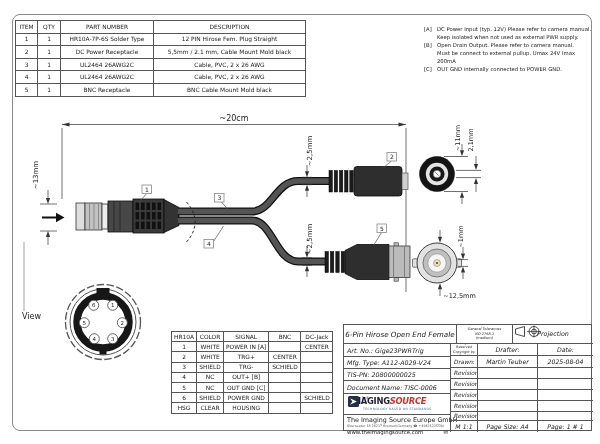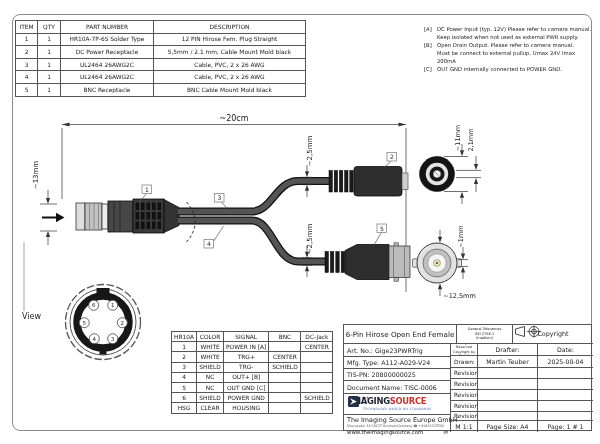--- a/index.html
+++ b/index.html
@@ -32,37 +32,37 @@
   .callout rect{fill:#fff;stroke:#888;stroke-width:0.8;}
   .callout text{font-size:6px;text-anchor:middle;}
   .co{stroke:#111;stroke-width:8;fill:none;}
   .cc{stroke:#545454;stroke-width:5.4;fill:none;}
   .break{stroke:#222;stroke-width:0.9;stroke-dasharray:3 2.2;fill:none;}
   .pin-num{font-size:5.5px;text-anchor:middle;}
   
   .tb{position:absolute;left:343px;top:324px;width:249px;height:107px;
       border:1px solid #555;box-sizing:border-box;background:#fff;}
   .tbc{position:absolute;box-sizing:border-box;border-right:1px solid #555;
-       border-bottom:1px solid #555;overflow:hidden;}
+       border-bottom:1px solid #555;overflow:hidden;font-style:italic;}
   .ctr{display:flex;align-items:center;justify-content:center;text-align:center;}
   .lft{display:flex;align-items:center;padding-left:3px;}
   .tb-title{font-size:7.2px;}
   .tb-tol{font-size:3.5px;white-space:pre-line;line-height:1.25;}
   .tb-proj{font-size:6.4px;gap:3px;}
   .tb-info{font-size:6.3px;}
   .tb-copy{font-size:3.4px;white-space:pre-line;line-height:1.3;text-align:center;}
   .tb-hdr{font-size:6.2px;}
   .tb-sm{font-size:5.8px;}
   .tb-logo{position:absolute;box-sizing:border-box;border-right:1px solid #555;
            border-bottom:1px solid #555;padding:2px 0 0 4px;}
   .logo-row{display:flex;align-items:flex-start;position:relative;}
   .logo-the{position:absolute;left:14px;top:-0.5px;font-size:3px;letter-spacing:0.3px;
             font-style:normal;color:#1c1c2e;}
   .logo-imaging{font-size:8.4px;font-weight:bold;color:#1c1c2e;letter-spacing:-0.3px;margin-left:2px;}
-  .logo-source{font-size:8.4px;font-weight:bold;color:#c2372b;letter-spacing:-0.3px;}
+  .logo-source{font-size:8.4px;font-weight:bold;color:#c2372b;letter-spacing:-0.3px;font-style:italic;}
   .logo-tag{display:block;font-size:3.1px;color:#4a62a8;letter-spacing:0.35px;margin:0.5px 0 0 15px;}
   .tb-company{position:absolute;box-sizing:border-box;border-right:1px solid #555;
               padding:1px 2px 0 3px;}
   .co-name{font-size:6.4px;font-weight:500;white-space:nowrap;}
   .co-addr{font-size:3.3px;color:#555;white-space:nowrap;}
   .co-web{display:flex;justify-content:space-between;align-items:center;font-size:5.4px;margin-top:1px;}
   .env{font-size:5.5px;color:#333;}
 </style>
 </head>
 <body>
@@ -413,21 +413,21 @@
         </tr>
   </tbody>
     </table>
 
   <div class="tb">
     <div class="tbc ctr tb-title" style="left:0;top:0;width:113px;height:19px;">6-Pin Hirose Open End Female</div>
     <div class="tbc ctr tb-tol" style="left:113px;top:0;width:56px;height:19px;">General Tolerances
 ISO 2768-1
 (medium)</div>
     <div class="tbc ctr tb-proj" style="left:169px;top:0;width:80px;height:19px;border-right:none;">
-      <span>Copyright</span>
+      <span>Projection</span>
       <svg width="30" height="13" viewBox="0 0 30 13">
         <polygon points="2.5,4 2.5,9 11.5,11.5 11.5,1.5" fill="none" stroke="#333" stroke-width="0.9"></polygon>
         <circle cx="21" cy="6.5" r="5" fill="none" stroke="#333" stroke-width="0.9"></circle>
         <circle cx="21" cy="6.5" r="2.4" fill="none" stroke="#333" stroke-width="0.9"></circle>
         <line x1="14" y1="6.5" x2="28" y2="6.5" stroke="#333" stroke-width="0.7"></line>
         <line x1="21" y1="0.5" x2="21" y2="12.5" stroke="#333" stroke-width="0.7"></line>
       </svg>
     </div>
 
     <div class="tbc lft tb-info" style="left:0;top:19px;width:107px;height:13px;">Art. No.: Gige23PWRTrig</div>

